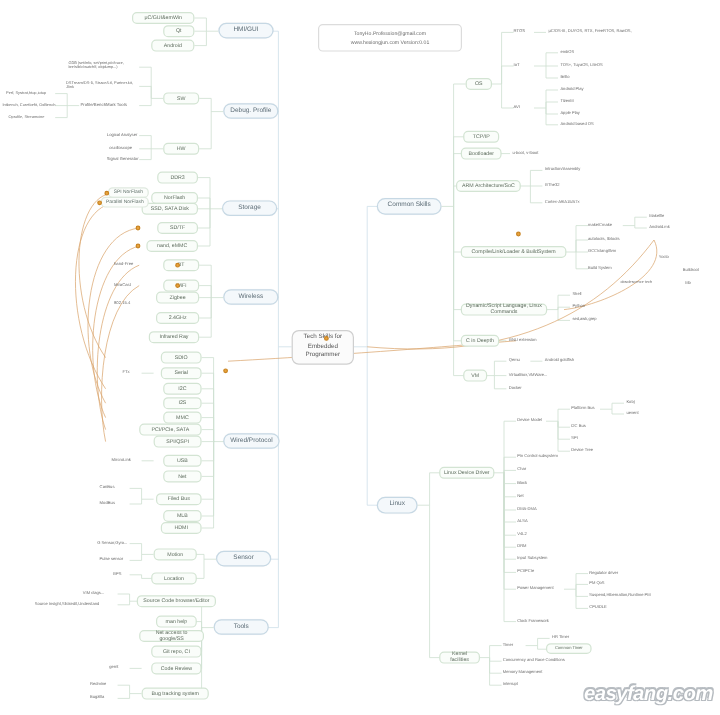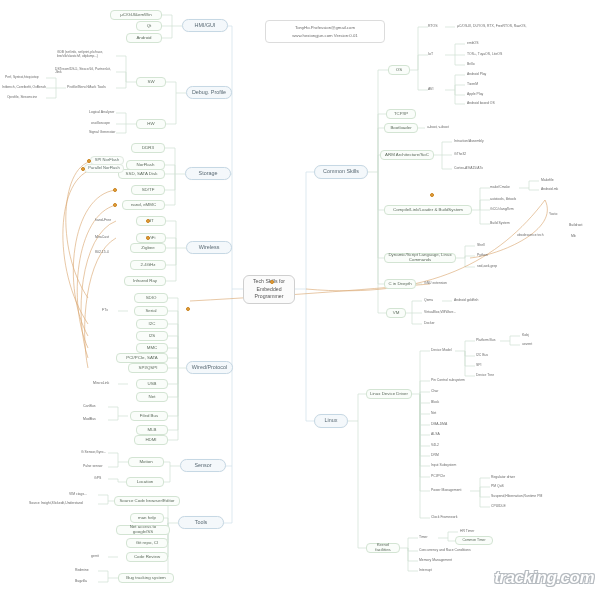--- a/index.html
+++ b/index.html
@@ -697,14 +697,14 @@
   <div class="dot" style="left:87px;top:159px;"></div>
   <div class="dot" style="left:81px;top:167px;"></div>
   <div class="dot" style="left:113px;top:188px;"></div>
   <div class="dot" style="left:113px;top:203px;"></div>
   <div class="dot" style="left:146px;top:219px;"></div>
   <div class="dot" style="left:146px;top:236px;"></div>
   <div class="dot" style="left:270px;top:280px;"></div>
   <div class="dot" style="left:186px;top:307px;"></div>
   <div class="dot" style="left:430px;top:193px;"></div>
 
-  <div class="wm">tracking.com</div>
+  <div class="wm">easyfang.com</div>
 </div>
 
 </body></html>

